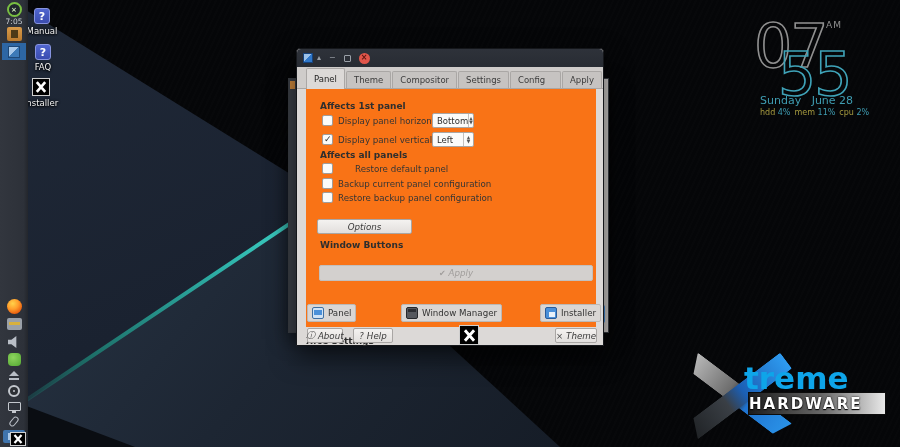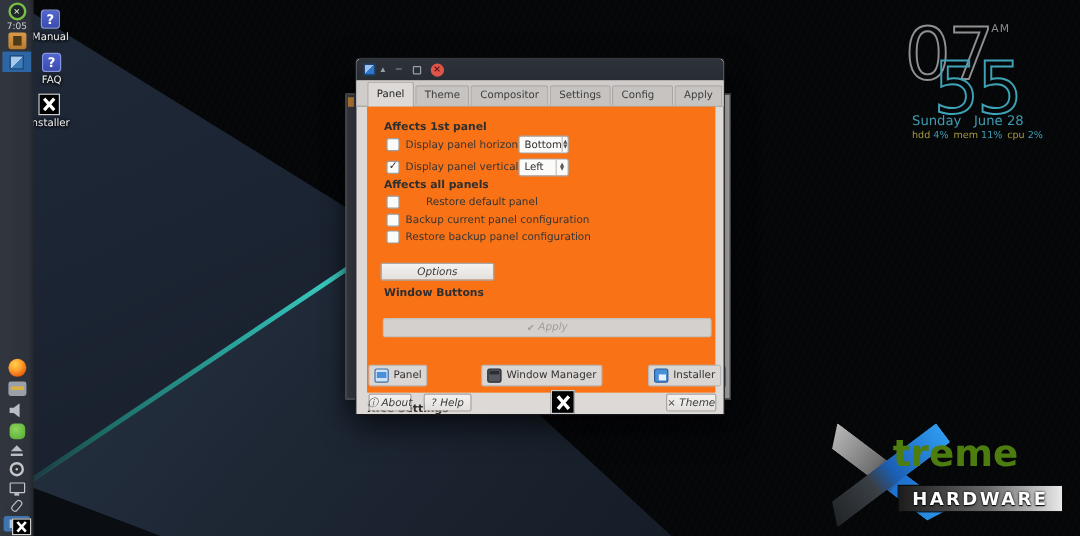--- a/index.html
+++ b/index.html
@@ -88,24 +88,24 @@
   
   .logo { position:absolute; left:672px; top:344px; width:220px; height:95px; z-index:10; }
   .xbar { position:absolute; height:20px; border-radius:2px; }
   .xbar1 { width:118px; left:8px; top:42px; transform:rotate(37deg);
     background:linear-gradient(90deg,#b9b9b9 0%,#6e6e6e 40%,#2f2f2f 52%,#1f72cf 60%,#2a93e8 100%);
     clip-path:polygon(0 0, 100% 0, 92% 100%, 8% 100%); }
   .xbar2 { width:118px; left:8px; top:42px; transform:rotate(-37deg);
     background:linear-gradient(90deg,#202326 0%,#3a3f45 38%,#1b5fb5 55%,#2e9bf0 100%);
     clip-path:polygon(8% 0, 100% 0, 100% 100%, 0 100%); }
   .treme { position:absolute; left:72px; top:16px; font-size:31px; font-weight:bold;
-    color:#4d7c0f; letter-spacing:0px; font-family:"DejaVu Sans", sans-serif; }
-  .hardware { position:absolute; left:76px; top:60px; width:138px; height:23px;
+    color:#0ea5e9; letter-spacing:0px; font-family:"DejaVu Sans", sans-serif; }
+  .hardware { position:absolute; left:76px; top:48px; width:138px; height:23px;
     background:linear-gradient(90deg,#1c1c1c 0%,#6a6a6a 55%,#e9e9e9 100%);
-    border:1px solid #0c0c0c; display:flex; align-items:center; justify-content:center; }
+    border:1px solid #0c0c0c; display:flex; align-items:center; }
   .hardware span { color:#fff; font-weight:bold; font-size:15px; letter-spacing:2px;
     text-shadow:0 0 2px #000, 0 1px 1px #000; }
 
   
   .behind { position:absolute; left:288px; top:78px; width:321px; height:255px;
     background:#cbc8c6; border:1px solid #3a3e44; z-index:45;
     box-shadow:0 6px 18px rgba(0,0,0,.5); }
   .behind .edge-l { position:absolute; left:0; top:0; width:7px; height:100%; background:#3c4048; }
   .behind .orange-dot { position:absolute; left:1px; top:2px; width:5px; height:8px; background:#d08a3e; }
   .behind .scrollbar { position:absolute; right:3px; top:226px; width:4px; height:18px; background:#4a90d9; border-radius:2px; }

